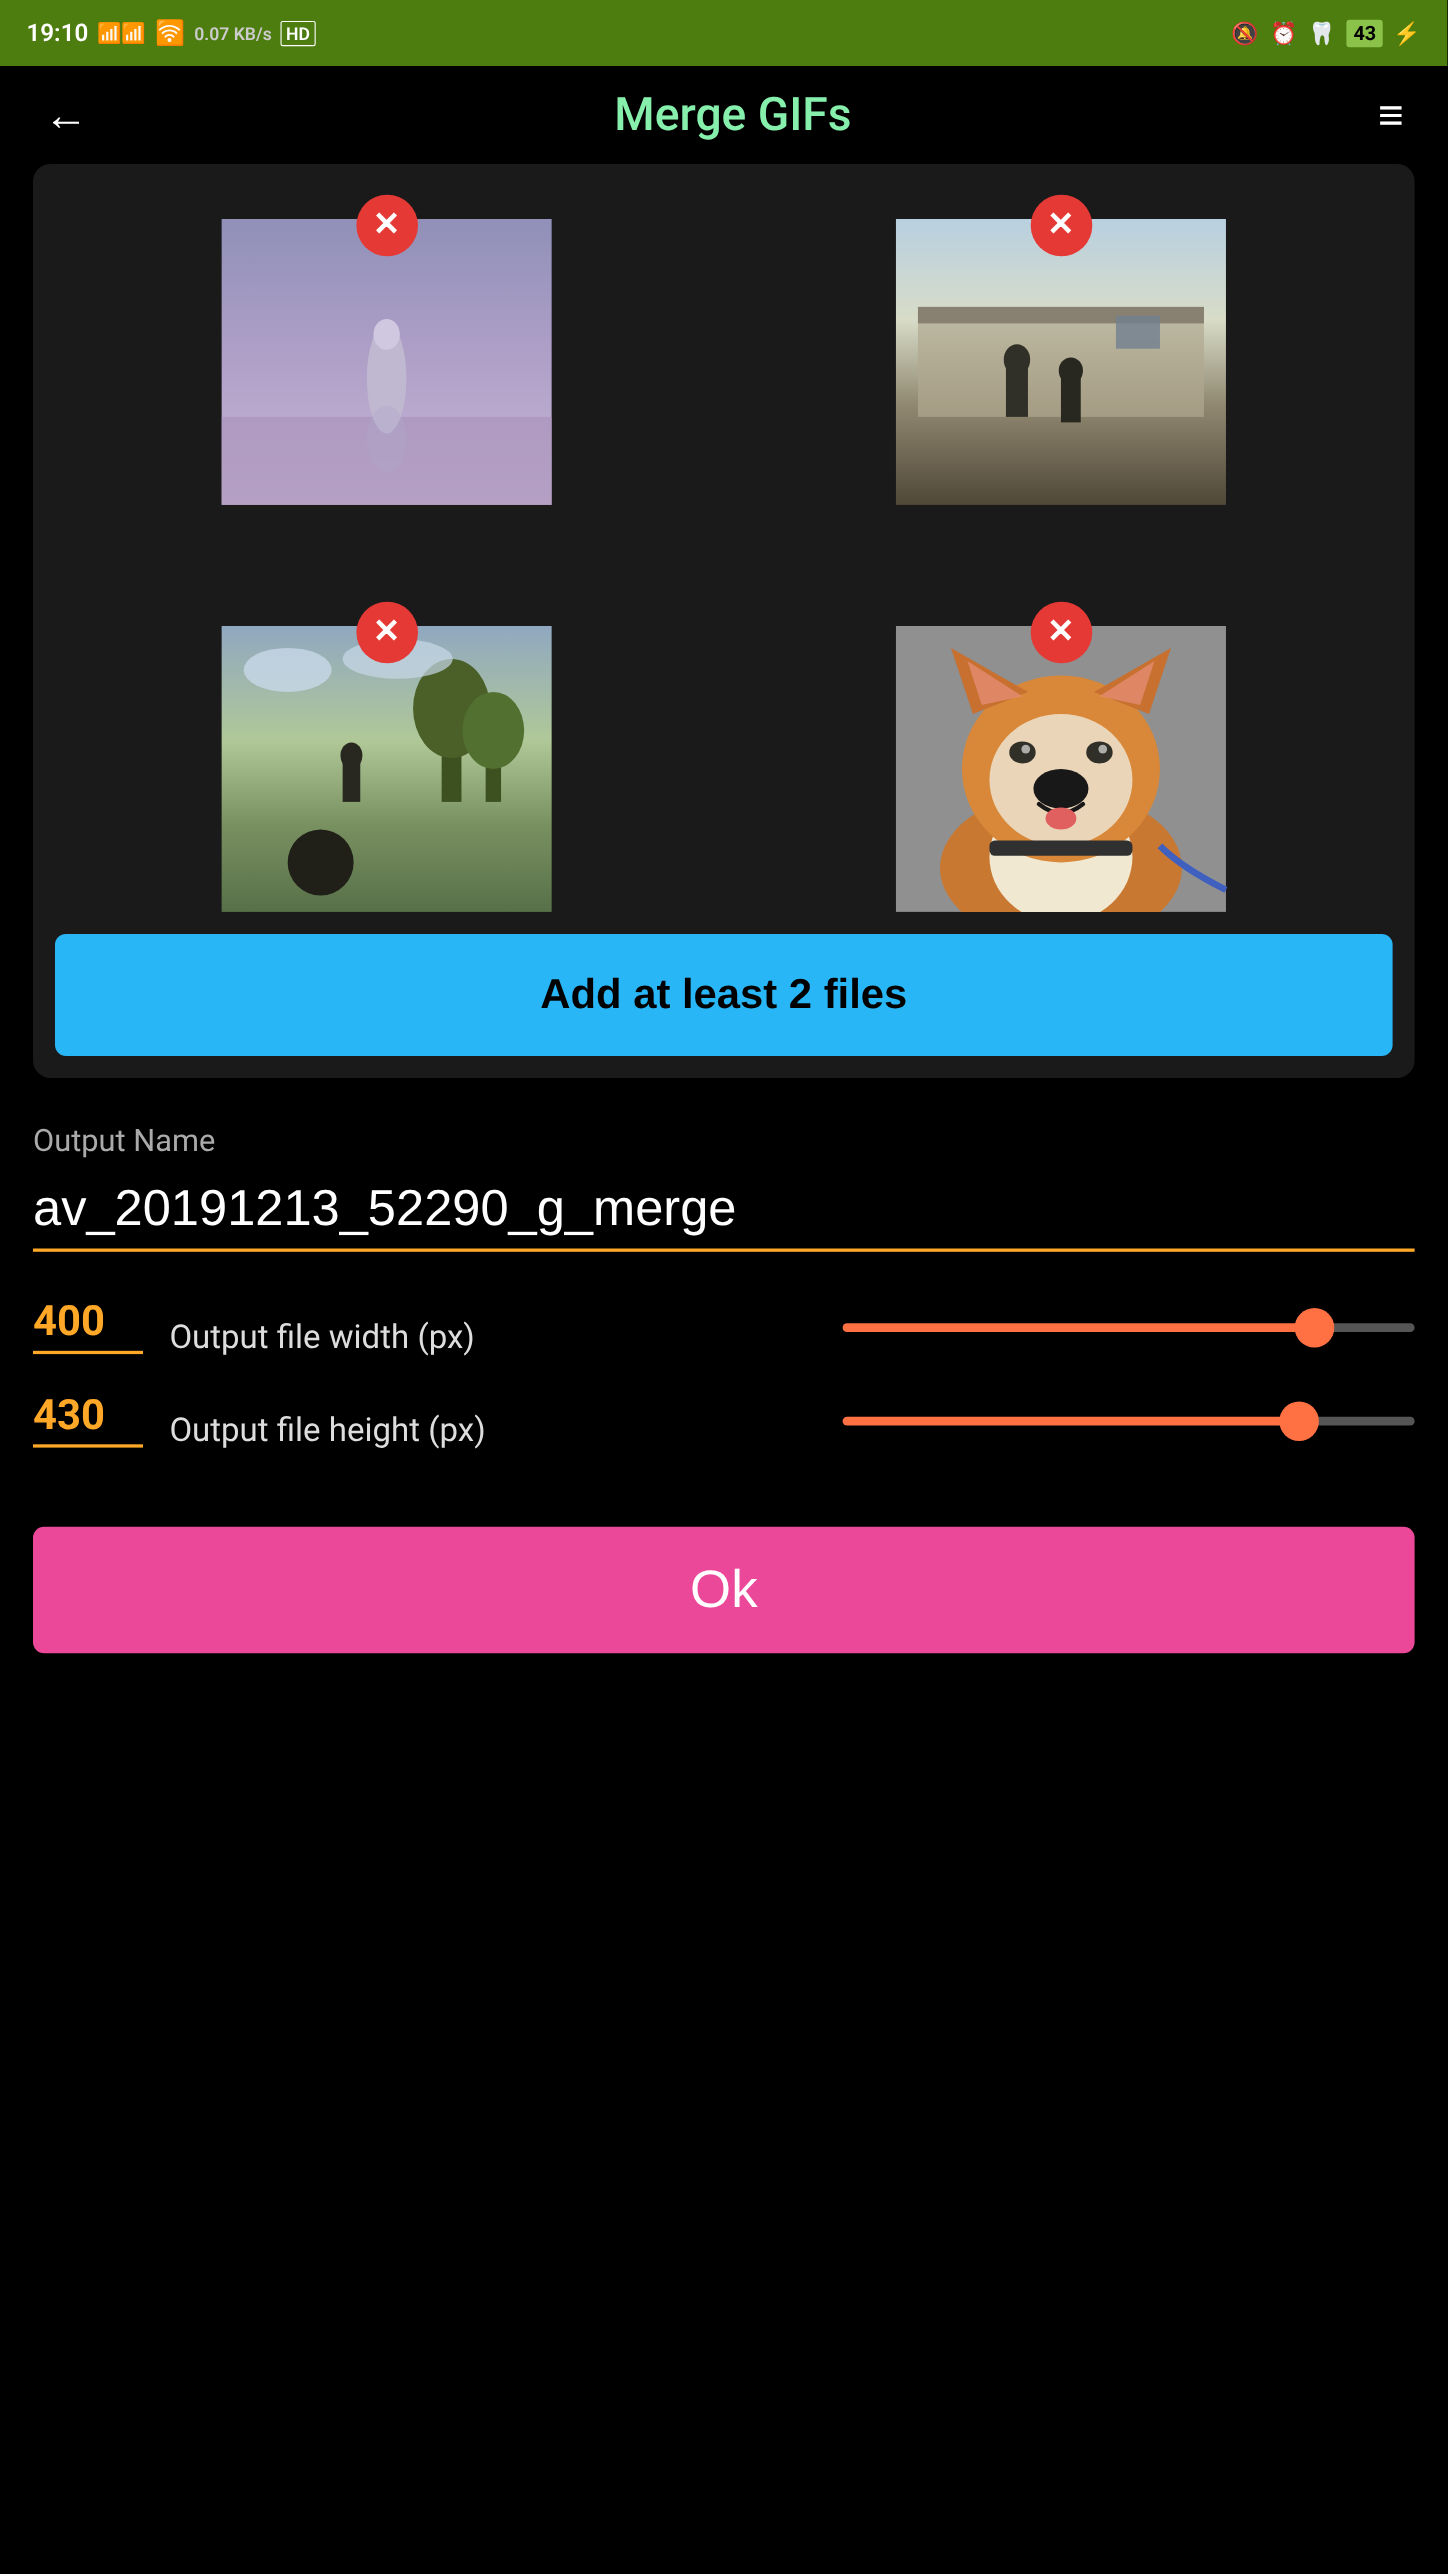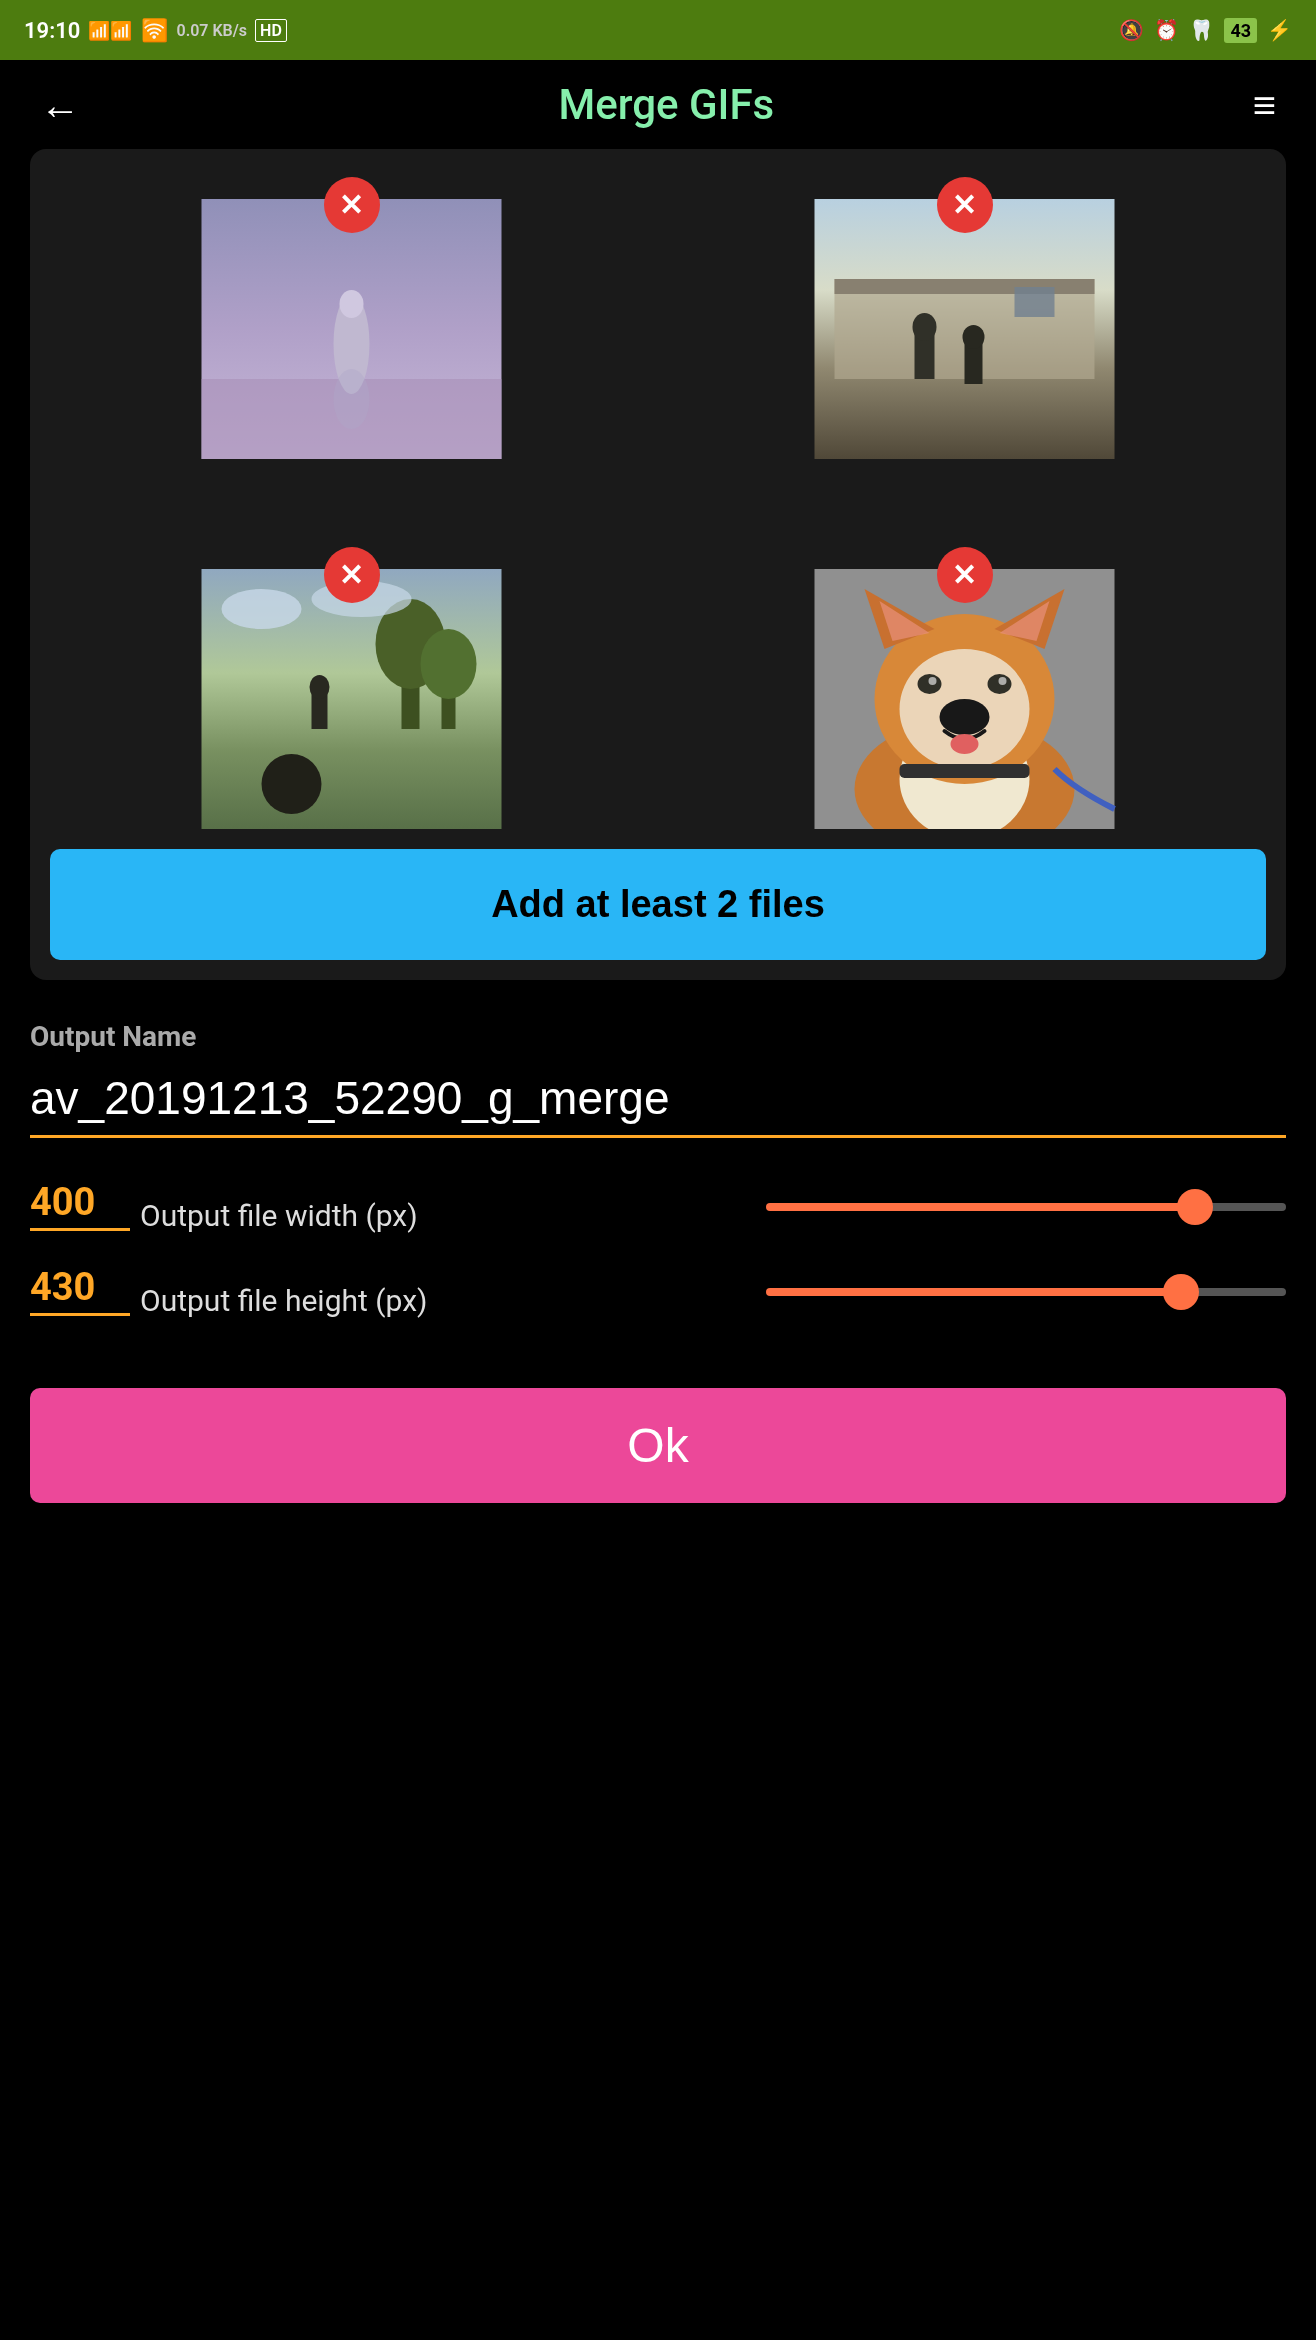--- a/index.html
+++ b/index.html
@@ -95,39 +95,38 @@
 
     
     .output-settings {
       padding: 40px 30px 20px;
     }
 
     .output-name-label {
       font-size: 28px;
       color: #aaa;
       margin-bottom: 10px;
-      font-weight: bold;
     }
 
     .output-name-input {
       width: 100%;
       background: transparent;
       border: none;
       border-bottom: 3px solid #FFA726;
       color: #fff;
       font-size: 46px;
       padding: 8px 0 10px;
       outline: none;
       margin-bottom: 40px;
     }
 
     .slider-row {
       display: flex;
       align-items: center;
-      gap: 10px;
+      gap: 24px;
       margin-bottom: 30px;
     }
 
     .slider-value {
       font-size: 38px;
       font-weight: 700;
       color: #FFA726;
       min-width: 100px;
       border-bottom: 3px solid #FFA726;
       padding-bottom: 4px;

